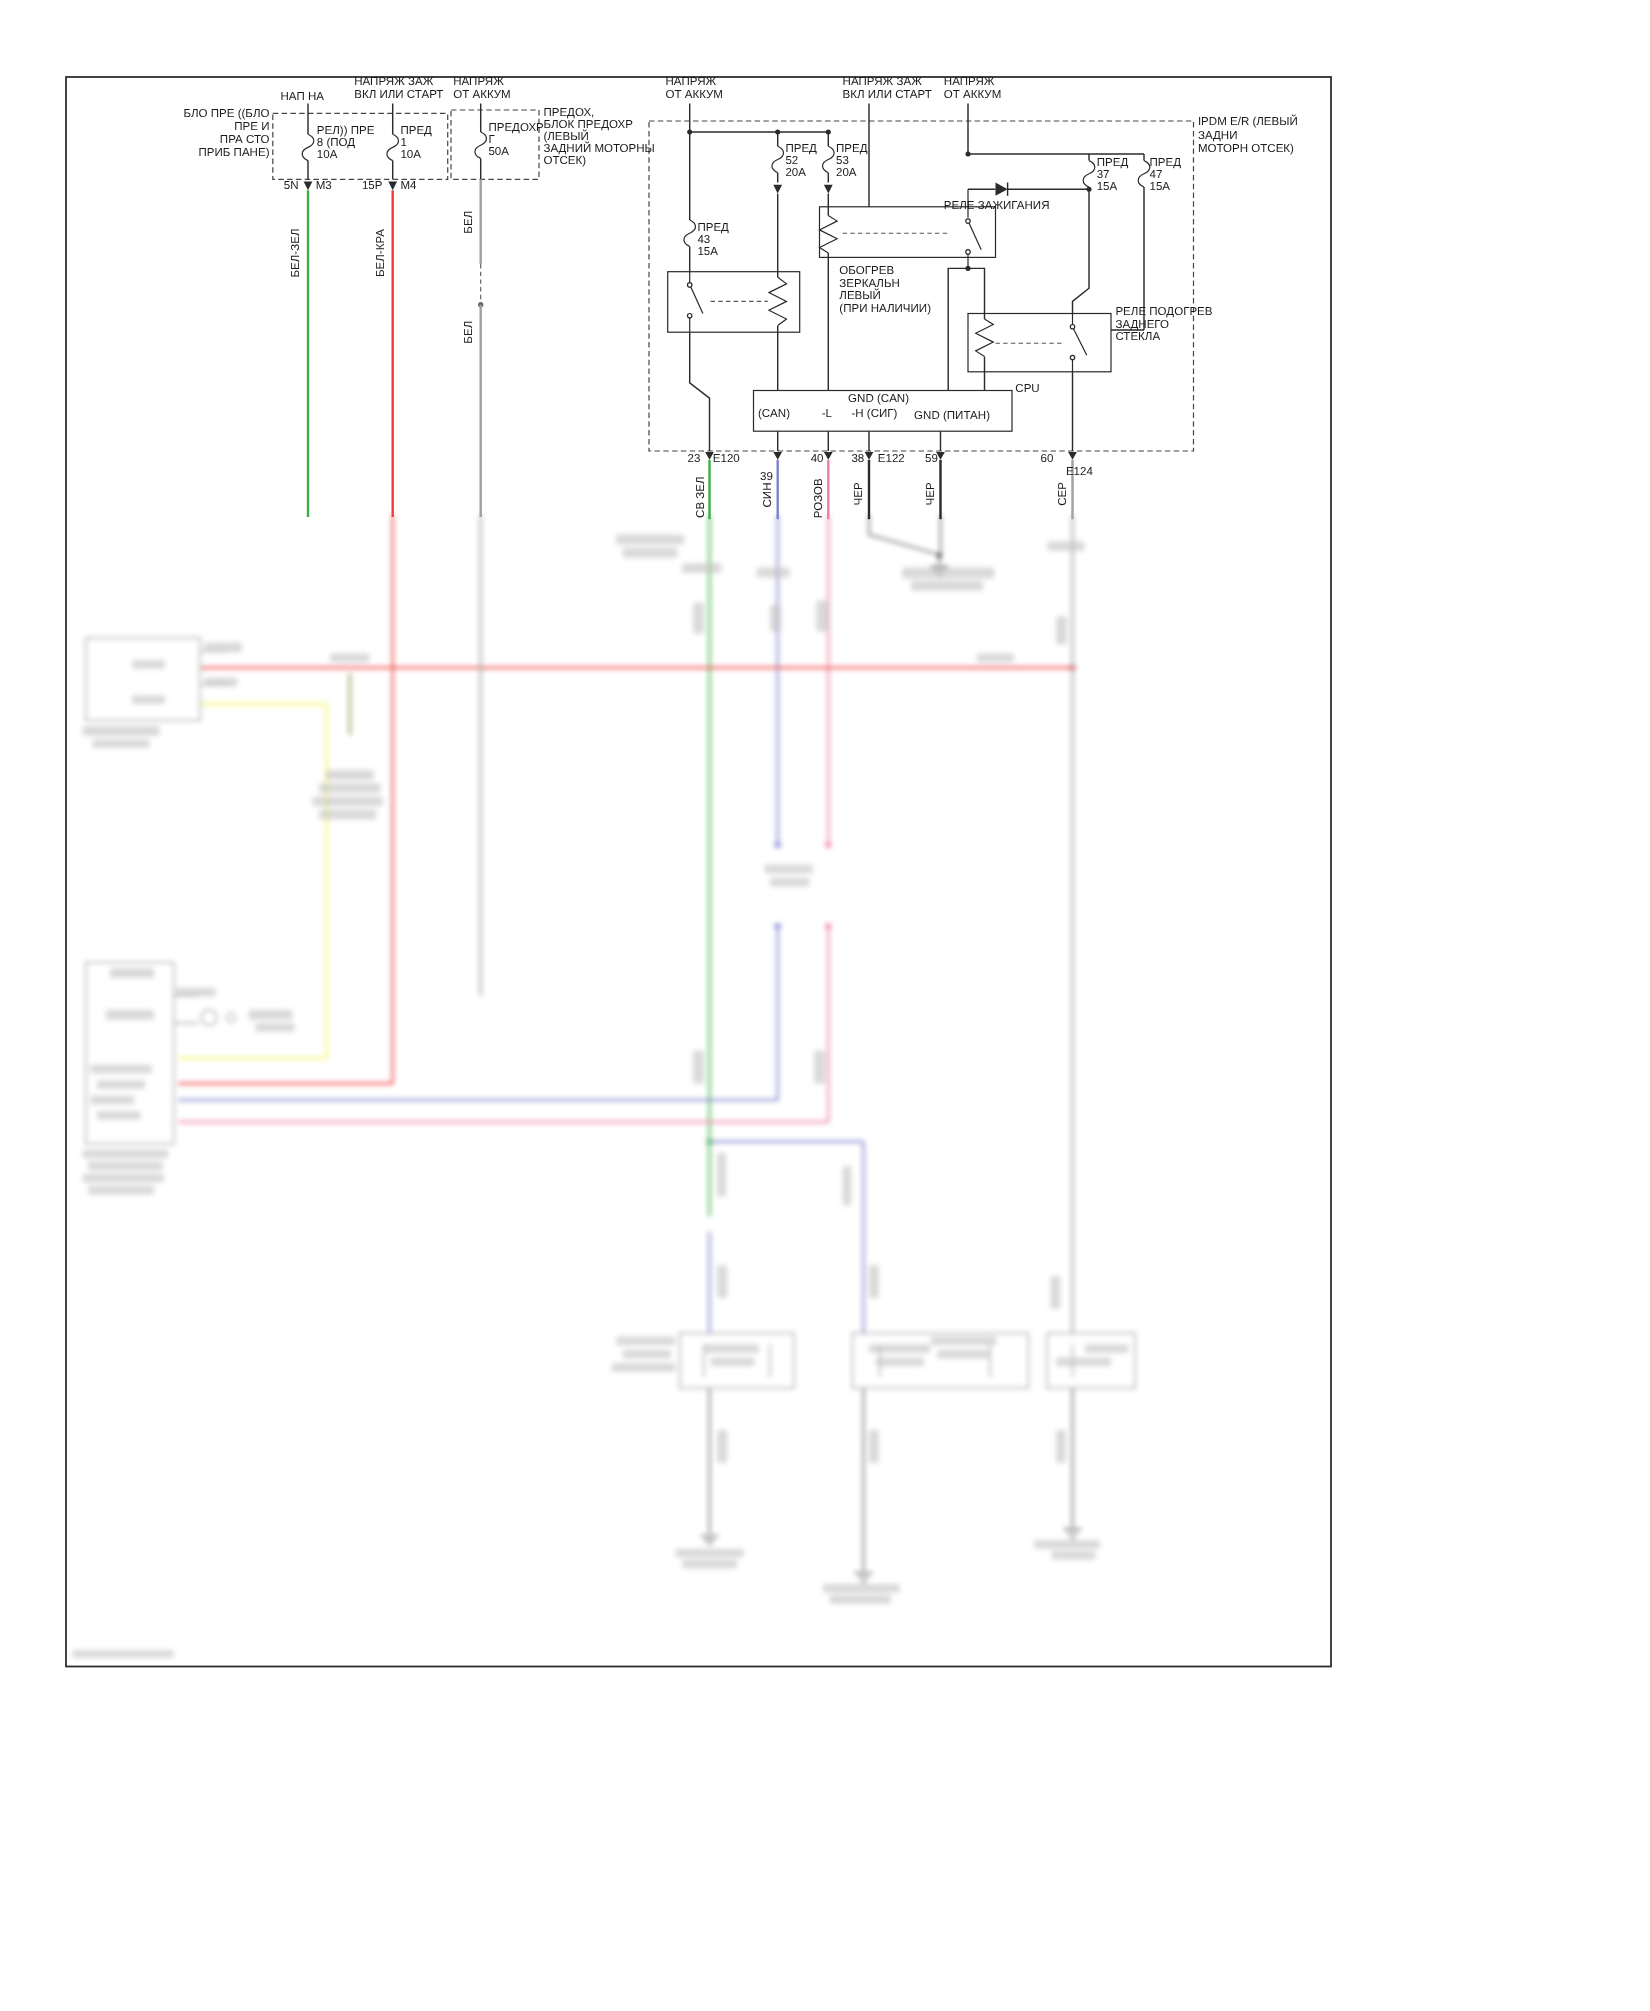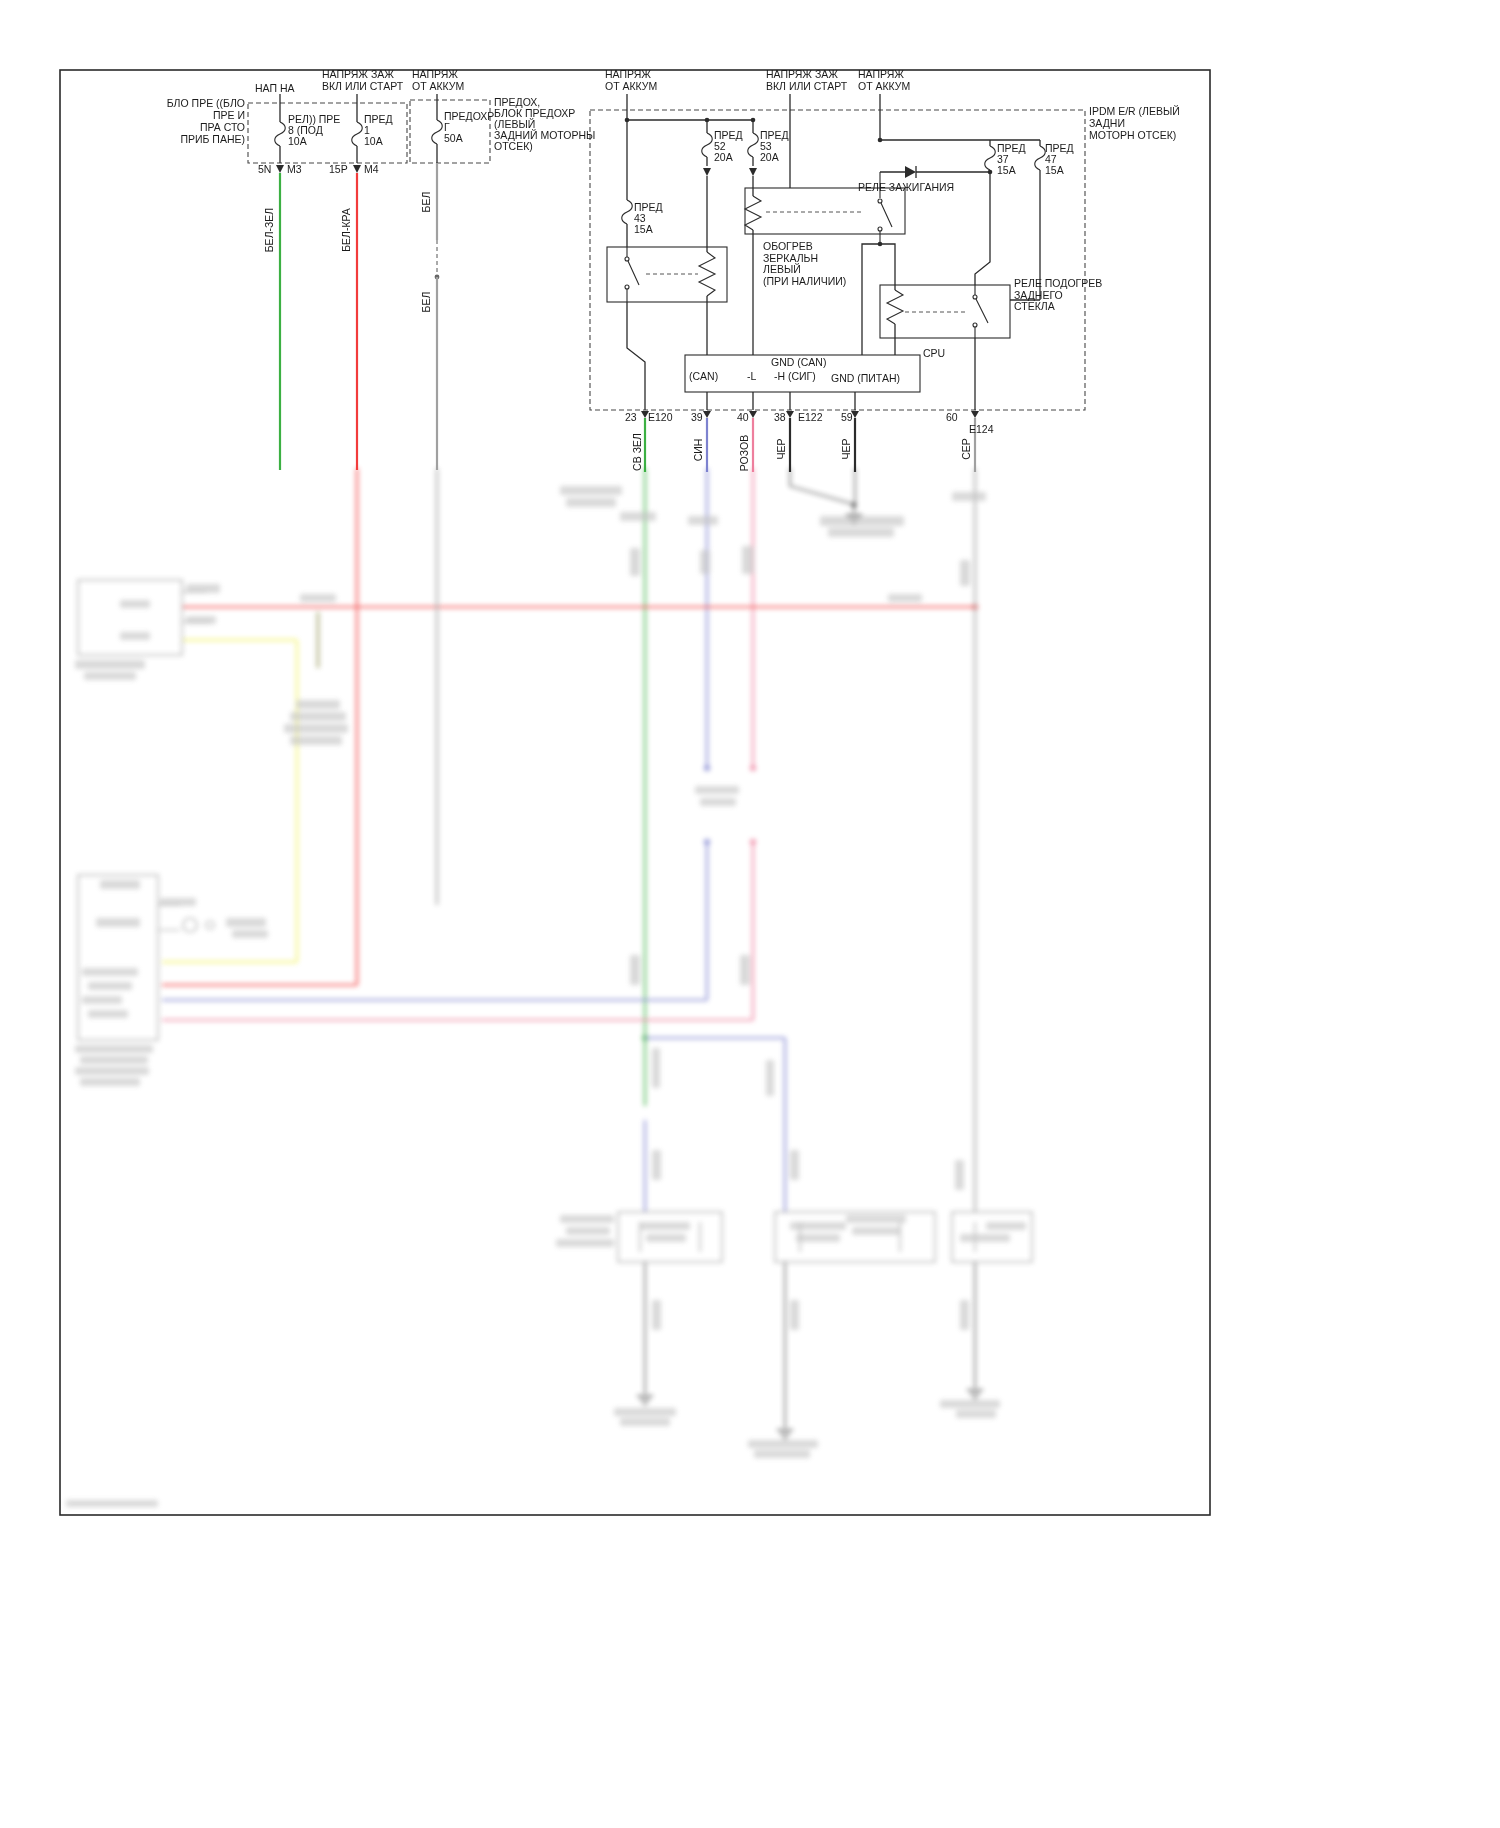--- a/index.html
+++ b/index.html
@@ -377,21 +377,21 @@
   </div>
   <div class="lbl" style="left:923px;top:348px;">CPU</div>
   <div class="lbl" style="left:771px;top:357px;">GND (CAN)</div>
   <div class="lbl" style="left:831px;top:373px;">GND (ПИТАН)</div>
   <div class="lbl" style="left:689px;top:371px;">(CAN)</div>
   <div class="lbl" style="left:747px;top:371px;">-L</div>
   <div class="lbl" style="left:774px;top:371px;">-Н (СИГ)</div>
 
   <div class="lbl" style="left:625px;top:412px;">23</div>
   <div class="lbl" style="left:648px;top:412px;">E120</div>
-  <div class="lbl" style="left:691px;top:412px;">39</div>
+  <div class="lbl" style="left:691px;top:428px;">39</div>
   <div class="lbl" style="left:737px;top:412px;">40</div>
   <div class="lbl" style="left:774px;top:412px;">38</div>
   <div class="lbl" style="left:798px;top:412px;">E122</div>
   <div class="lbl" style="left:841px;top:412px;">59</div>
   <div class="lbl" style="left:946px;top:412px;">60</div>
   <div class="lbl" style="left:969px;top:412px;margin-top:12px;">E124</div>
 
   <div class="vlbl" style="left:637px;top:452px;">СВ ЗЕЛ</div>
   <div class="vlbl" style="left:698px;top:450px;">СИН</div>
   <div class="vlbl" style="left:744px;top:453px;">РОЗОВ</div>

